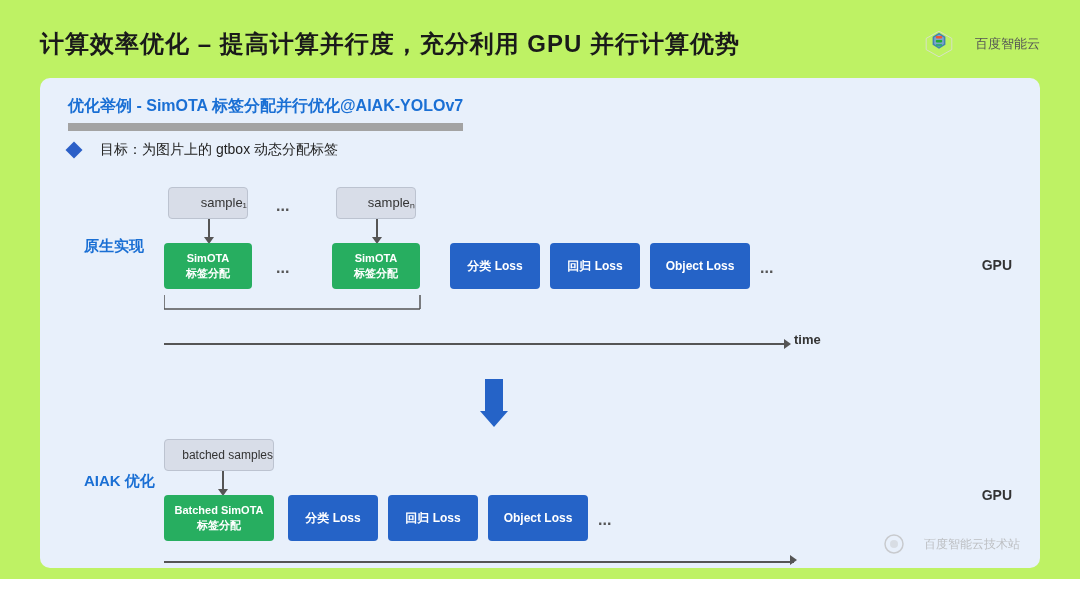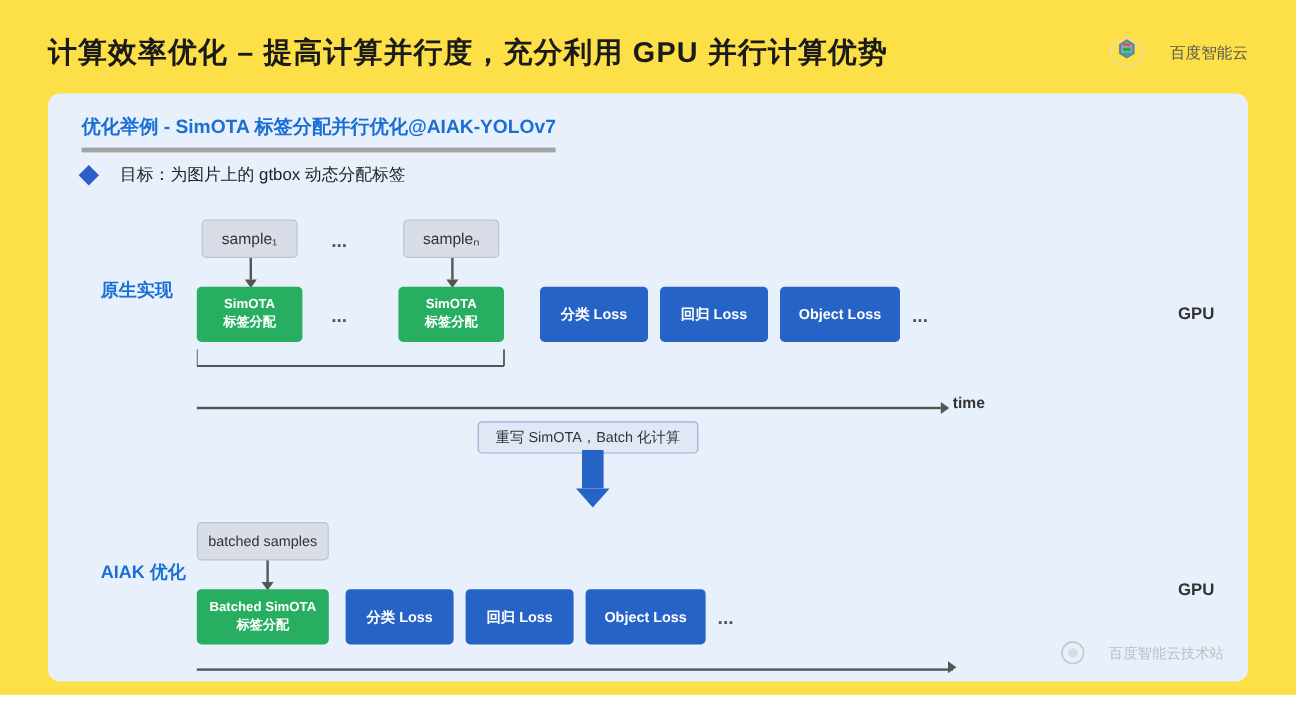--- a/index.html
+++ b/index.html
@@ -7,21 +7,21 @@
       width: 1080px;
       height: 607px;
       background: #ffffff;
       font-family: 'Microsoft YaHei', 'PingFang SC', sans-serif;
       overflow: hidden;
     }
 
     .page {
       width: 1080px;
       height: 579px;
-      background: #fde047;
+      background: #bef264;
       position: relative;
       padding: 28px 40px 20px 40px;
     }
 
     
     .header {
       display: flex;
       align-items: center;
       justify-content: space-between;
       margin-bottom: 18px;
@@ -57,21 +57,21 @@
       padding: 18px 28px 16px 28px;
       position: relative;
       height: 490px;
     }
 
     .section-title {
       font-size: 16px;
       color: #1a6fd4;
       font-weight: 600;
       margin-bottom: 10px;
-      border-bottom: 4px solid #a3a3a3;
+      border-bottom: 8px solid #a3a3a3;
       padding-bottom: 6px;
       display: inline-block;
     }
 
     .goal-line {
       display: flex;
       align-items: center;
       gap: 20px;
       margin-bottom: 18px;
       font-size: 14px;
@@ -127,20 +127,21 @@
       text-align: center;
       font-size: 12px;
       font-weight: 600;
       line-height: 1.4;
     }
 
     .box-gray {
       background: #d8dde8;
       color: #333;
       border: 1px solid #bcc3d0;
+      justify-content: flex-end;
     }
 
     .box-green {
       background: #27ae60;
       color: #fff;
     }
 
     .box-blue {
       background: #2563c7;
       color: #fff;
@@ -343,21 +344,20 @@
         <line x1="256" y1="0" x2="256" y2="14" stroke="#555" stroke-width="1.5"></line>
       </svg>
 
 
       <div class="time-arrow" style="left:96px; top:162px;">
         <div class="h-arrow-line" style="width:620px;"></div>
         <div class="h-arrow-head"></div>
       </div>
       <div style="position:absolute; left:726px; top:155px; font-size:13px; color:#333; font-weight:600;">time</div>
 
-      <div class="rewrite-box" style="left:330px; top:178px;">重写 SimOTA，Batch 化计算</div>
 
       <div class="big-arrow-down" style="left:412px; top:202px;">
         <div class="big-arrow-line" style="height:32px;"></div>
         <div class="big-arrow-head"></div>
       </div>
 
       <div class="box box-gray" style="left:96px; top:262px; width:110px; height:32px; font-size:12px; font-weight:500;">
         <span>batched samples</span>
       </div>
 

